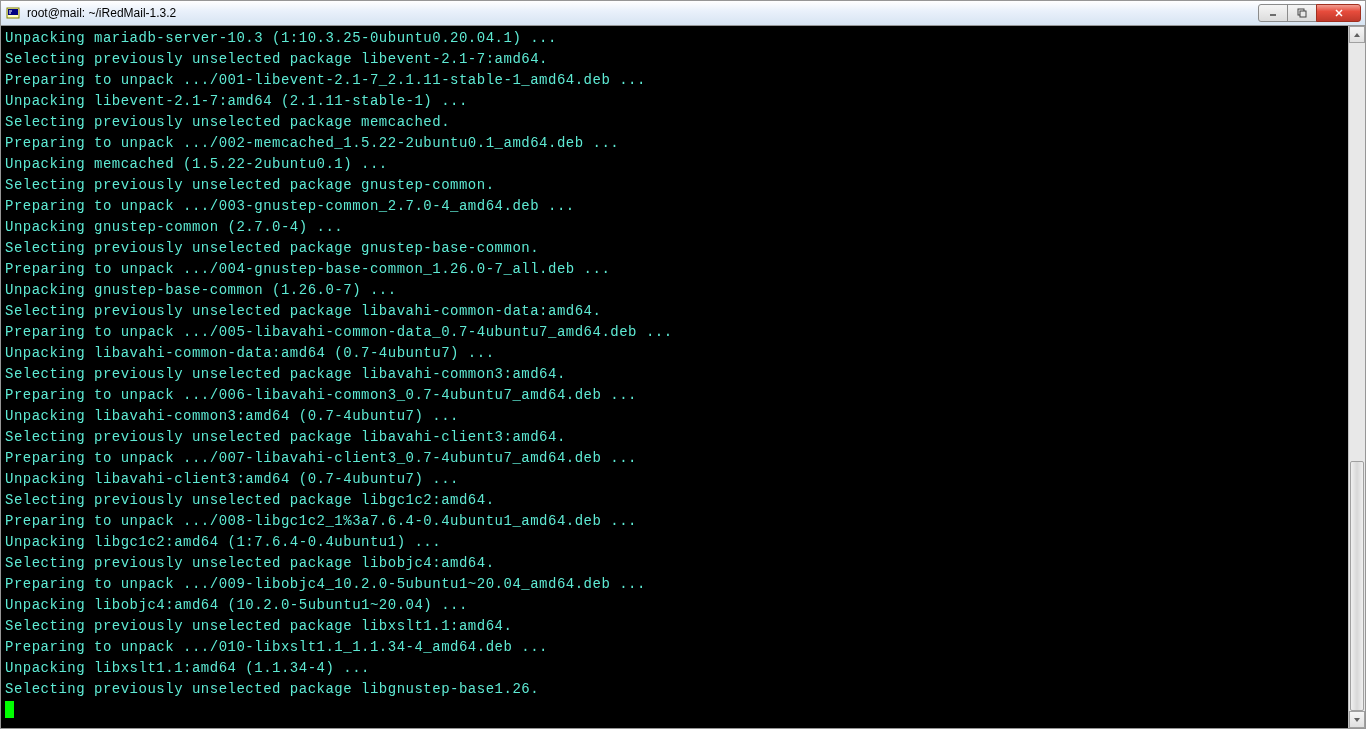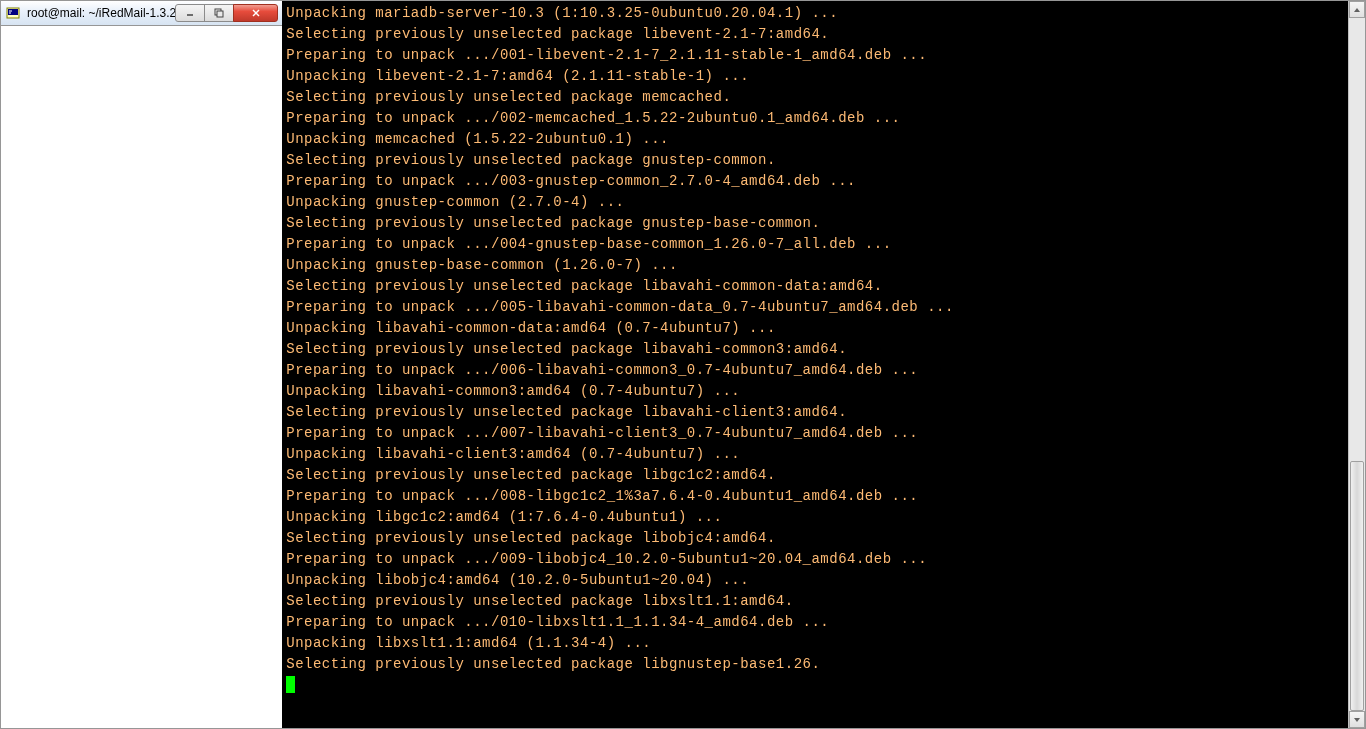--- a/index.html
+++ b/index.html
@@ -16,21 +16,21 @@
       overflow: hidden;
       position: relative;
     }
     
     .window {
       width: 1366px;
       height: 729px;
       border: 1px solid #969696;
       background: #ffffff;
       display: flex;
-      flex-direction: row;
+      flex-direction: column;
     }
     
     .titlebar {
       height: 25px;
       background: linear-gradient(to bottom, #ffffff 0%, #eaf1fb 40%, #d7e4f2 100%);
       border-bottom: 1px solid #969696;
       display: flex;
       align-items: center;
       padding: 0 4px;
       font-size: 12px;
@@ -95,21 +95,21 @@
     .terminal-container {
       flex: 1;
       display: flex;
       background: #000;
       overflow: hidden;
     }
     
     .terminal {
       flex: 1;
       background: #000000;
-      color: #fdba74;
+      color: #5eead4;
       font-family: "Consolas", "Courier New", monospace;
       font-size: 14px;
       line-height: 21px;
       padding: 2px 4px;
       white-space: pre;
       overflow: hidden;
       letter-spacing: 0.5px;
     }
     
     .cursor {

